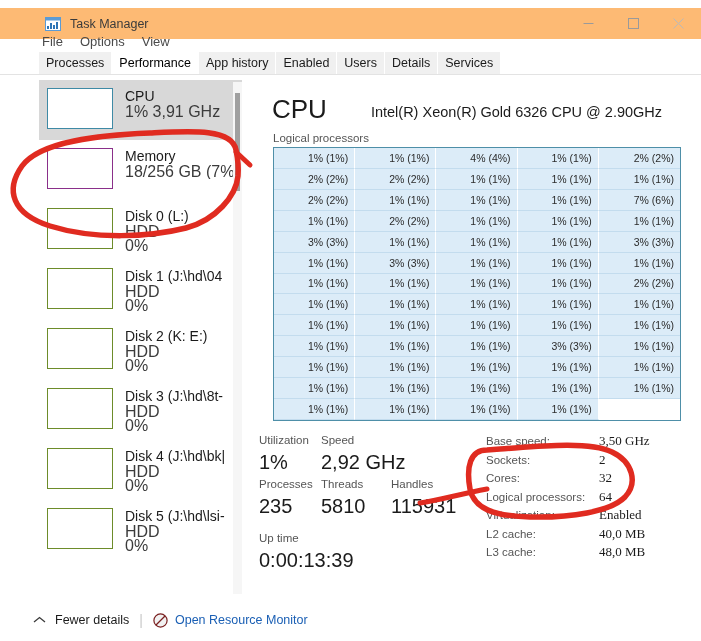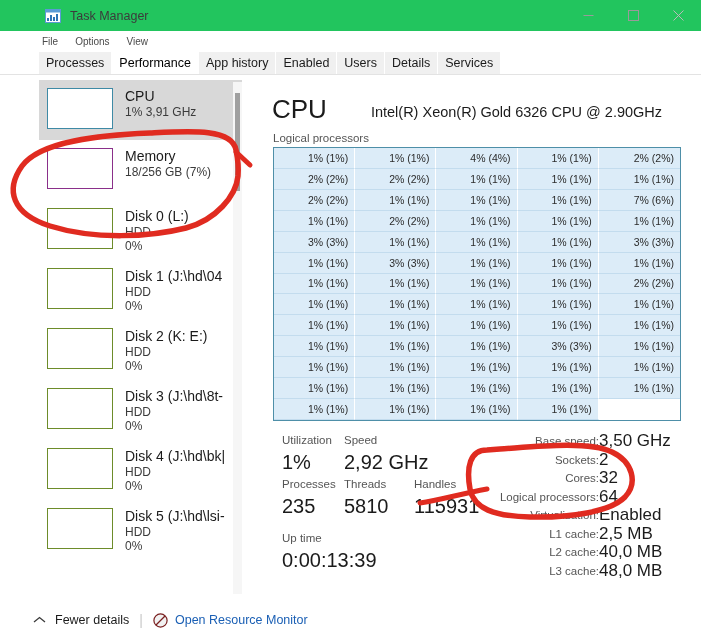--- a/index.html
+++ b/index.html
@@ -13,22 +13,22 @@
   }
 
   #app {
     position: relative;
     width: 701px; height: 641px;
     background: #ffffff;
   }
 
   
   .titlebar {
-    position: absolute; left: 0; top: 0; width: 701px; height: 31px;
-    background: #22c55e;
+    position: absolute; left: 0; top: 8px; width: 701px; height: 31px;
+    background: #fdba74;
     display: flex; align-items: center;
   }
   .titlebar-icon {
     margin-left: 44px; width: 17px; height: 17px;
     display: flex; align-items: center; justify-content: center;
   }
   .titlebar-title {
     margin-left: 9px;
     font-size: 12.5px; color: #3b3b3b;
   }
@@ -43,21 +43,21 @@
   }
   .winbtn svg { display: block; }
 
   
   .menubar {
     position: absolute; left: 0; top: 31px; width: 701px; height: 21px;
     display: flex; align-items: center;
     padding-left: 42px;
   }
   .menuitem {
-    font-size: 10px; color: #4a4a4a;
+    font-size: 13px; color: #4a4a4a;
     margin-right: 17px;
   }
 
   
   .tabstrip {
     position: absolute; left: 0; top: 52px; width: 701px; height: 22px;
     display: flex; align-items: flex-end;
     padding-left: 39px;
     background: #ffffff;
   }
@@ -102,21 +102,21 @@
   .side-thumb.disk { border-color: #6d8c2a; }
   .side-text {
     margin-left: 12px;
     overflow: hidden;
     white-space: nowrap;
   }
   .side-title {
     font-size: 14px; color: #1b1b1b; line-height: 17px;
   }
   .side-sub {
-    font-size: 12px; color: #3b3b3b; line-height: 14px;
+    font-size: 16px; color: #3b3b3b; line-height: 14px;
   }
 
   
   .side-scroll-track {
     position: absolute; left: 233px; top: 82px;
     width: 9px; height: 512px;
     background: #f6f6f6;
   }
   .side-scroll-thumb {
     position: absolute; left: 235px; top: 93px;
@@ -167,49 +167,48 @@
     display: flex; align-items: center; justify-content: flex-end;
     padding-right: 6px;
     font-size: 10.5px; color: #2b2b2b;
     overflow: hidden;
   }
   .lp-cell.empty { background: #ffffff; border-bottom-color: #ffffff; }
   .lp-cell:nth-child(5n) { border-right: none; }
 
   
   .stats {
-    position: absolute; left: 24px; top: 352px;
+    position: absolute; left: 1px; top: 352px;
     width: 210px;
   }
   .stat-row { display: flex; }
   .stat-col { }
   .stat-lbl { font-size: 11.5px; color: #555; line-height: 16px; }
   .stat-val { font-size: 20px; color: #1b1b1b; line-height: 28px; }
 
   .c1 { width: 62px; }
   .c2 { width: 70px; }
   .c3 { width: 78px; }
 
   .uptime { margin-top: 10px; }
 
   
   .specs {
     position: absolute; left: 228px; top: 352px;
     width: 215px;
-    text-align: right;
   }
   .spec-row {
     display: flex; line-height: 18.5px;
   }
   .spec-key {
     width: 113px;
     font-size: 11.5px; color: #555;
   }
   .spec-val {
-    font-size: 17px; color: #1b1b1b;
+    font-size: 13px; color: #1b1b1b; font-family: Liberation Serif, serif;
   }
 
   
   .bottombar {
     position: absolute; left: 4px; bottom: 0; width: 701px; height: 42px;
     background: #ffffff;
     display: flex; align-items: center;
     padding-left: 29px;
   }
   .chev {
@@ -486,24 +485,20 @@
       </div>
       <div class="spec-row">
         <div class="spec-key">Logical processors:</div>
         <div class="spec-val">64</div>
       </div>
       <div class="spec-row">
         <div class="spec-key">Virtualization:</div>
         <div class="spec-val">Enabled</div>
       </div>
       <div class="spec-row">
-        <div class="spec-key">L1 cache:</div>
-        <div class="spec-val">2,5 MB</div>
-      </div>
-      <div class="spec-row">
         <div class="spec-key">L2 cache:</div>
         <div class="spec-val">40,0 MB</div>
       </div>
       <div class="spec-row">
         <div class="spec-key">L3 cache:</div>
         <div class="spec-val">48,0 MB</div>
       </div>
     </div>
 
   </div>

